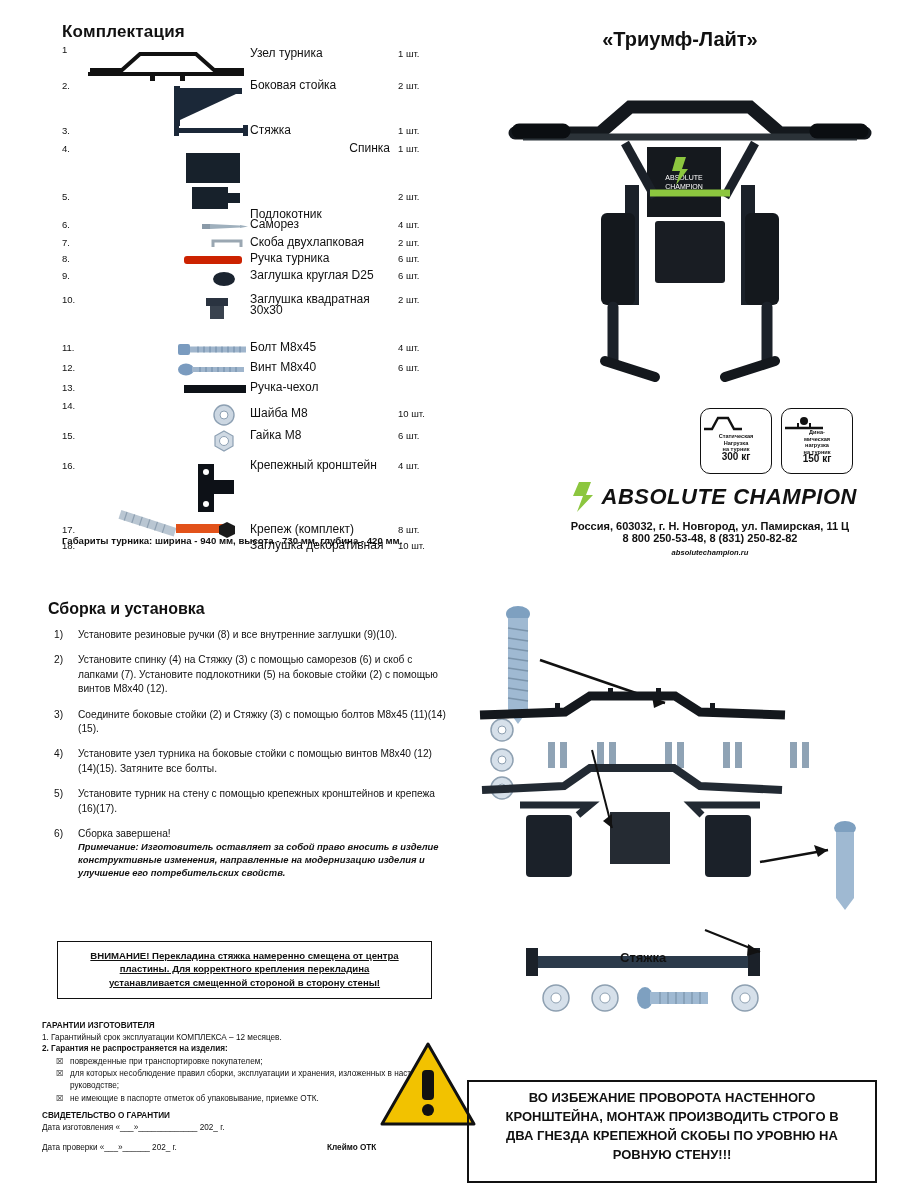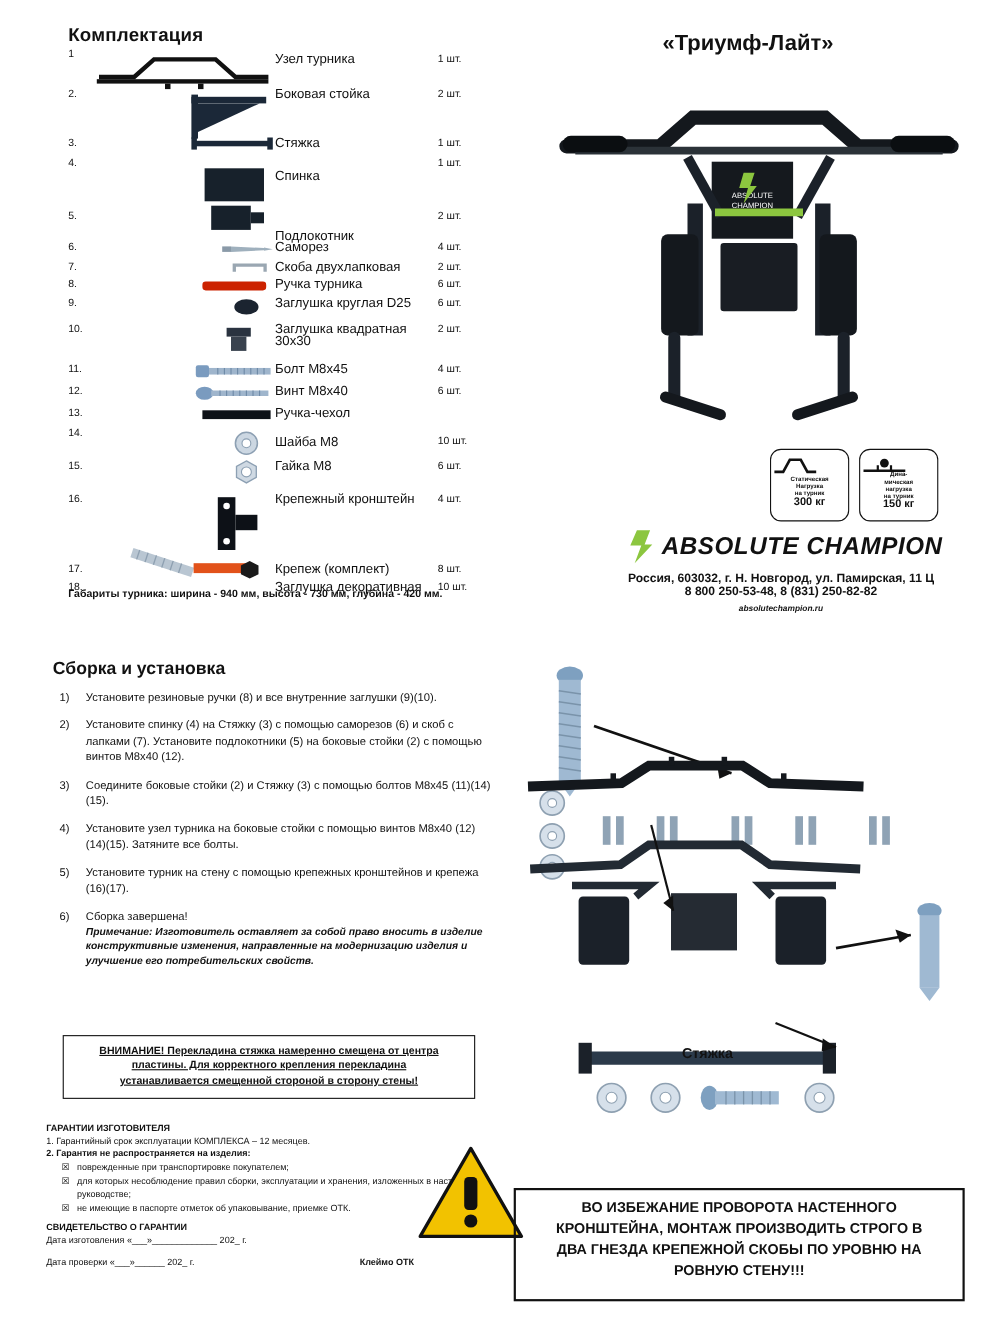--- a/index.html
+++ b/index.html
@@ -135,21 +135,21 @@
       <span class="qt" style="top:0;">1 шт.</span>
       <svg style="position:absolute;left:110px;top:-2px;" width="80" height="16">
         <rect x="4" y="5" width="70" height="5" fill="#1b2838"></rect>
         <rect x="2" y="2" width="5" height="11" fill="#1b2838"></rect>
         <rect x="71" y="2" width="5" height="11" fill="#1b2838"></rect>
       </svg>
     </div>
 
     <div class="prow" style="height:42px;">
       <span class="num" style="top:0;">4.</span>
-      <span class="nm" style="top:12px;">Спинка</span>
+      <span class="nm" style="top:0;text-align:right;">Спинка</span>
       <span class="qt" style="top:0;">1 шт.</span>
       <svg style="position:absolute;left:120px;top:8px;" width="70" height="36">
         <rect x="4" y="2" width="54" height="30" fill="#17212b"></rect>
       </svg>
     </div>
 
     <div class="prow" style="height:34px;">
       <span class="num" style="top:6px;">5.</span>
       <span class="nm" style="top:24px;">Подлокотник</span>
       <span class="qt" style="top:6px;">2 шт.</span>
@@ -200,21 +200,21 @@
     <div class="prow" style="height:36px;">
       <span class="num" style="top:0;">10.</span>
       <span class="nm" style="top:0;">Заглушка квадратная 30х30</span>
       <span class="qt" style="top:0;">2 шт.</span>
       <svg style="position:absolute;left:130px;top:2px;" width="60" height="30">
         <rect x="14" y="2" width="22" height="8" fill="#2a3340"></rect>
         <rect x="18" y="10" width="14" height="13" fill="#39424e"></rect>
       </svg>
     </div>
 
-    <div class="prow" style="height:20px;">
+    <div class="prow" style="height:20px;margin-top:12px;">
       <span class="num" style="top:0;">11.</span>
       <span class="nm" style="top:0;">Болт М8х45</span>
       <span class="qt" style="top:0;">4 шт.</span>
       <svg style="position:absolute;left:112px;top:0;" width="90" height="16">
         <rect x="4" y="2" width="12" height="11" rx="2" fill="#7a9bbf"></rect>
         <rect x="16" y="4.5" width="56" height="6" fill="#9fb5cc"></rect>
         <g stroke="#6d89a6" stroke-width="1">
           <line x1="24" y1="4.5" x2="24" y2="10.5"></line>
             <line x1="30" y1="4.5" x2="30" y2="10.5"></line>
           <line x1="36" y1="4.5" x2="36" y2="10.5"></line>

